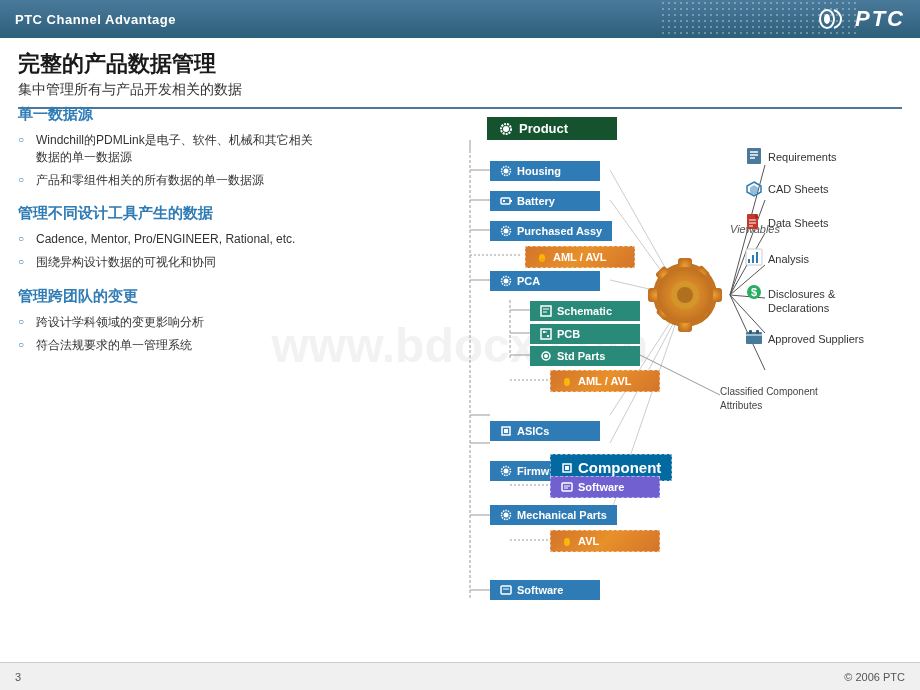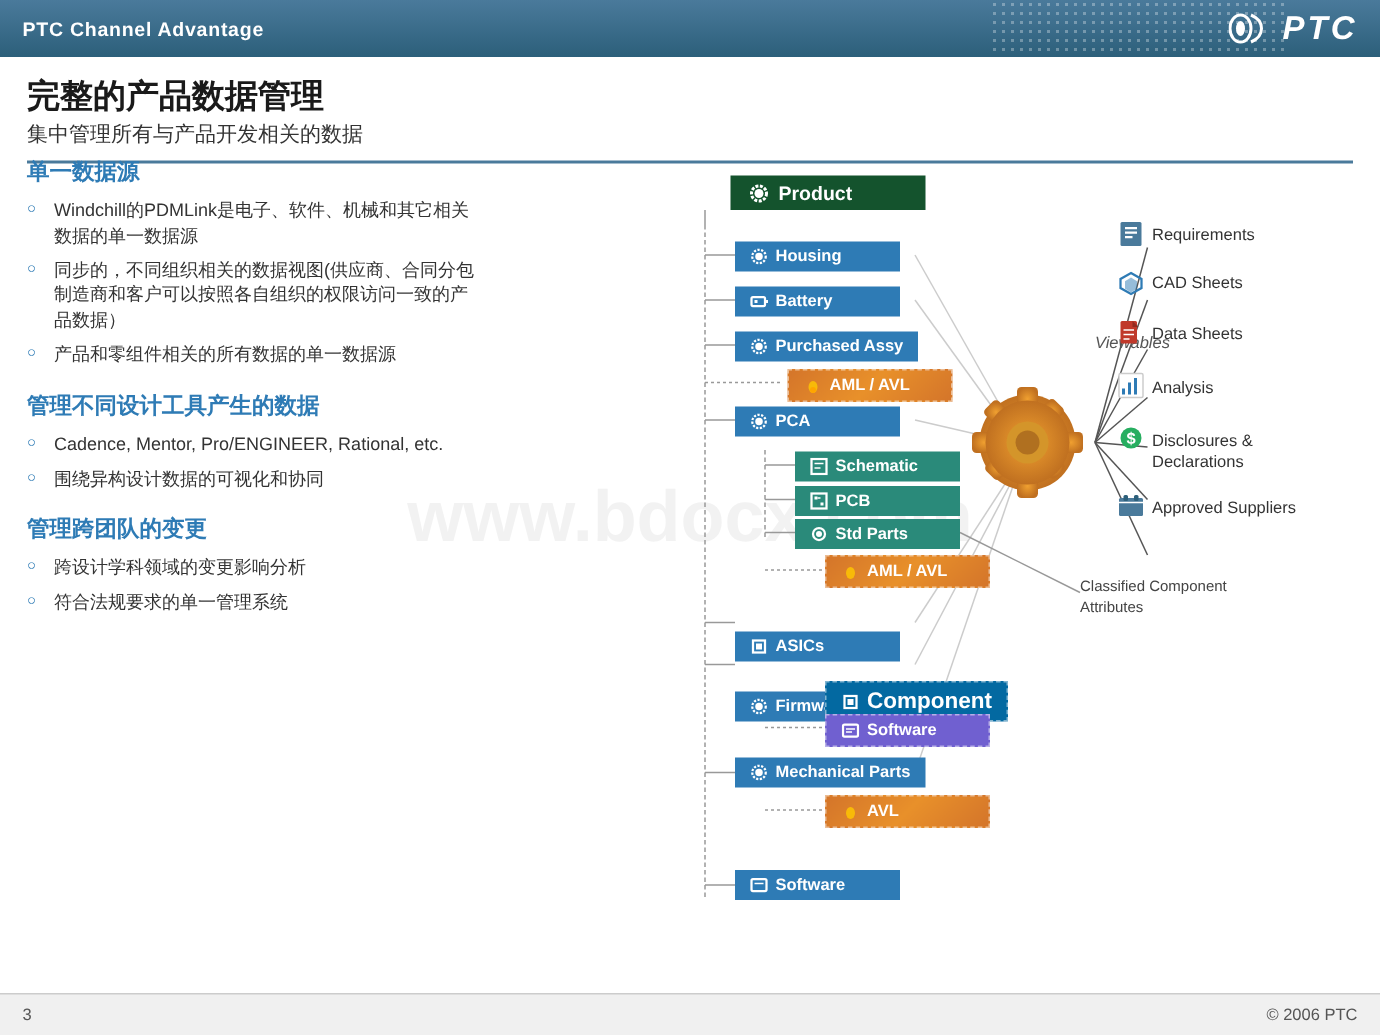--- a/index.html
+++ b/index.html
@@ -238,21 +238,20 @@
 <div class="main">
   <div class="page-title">完整的产品数据管理</div>
   <div class="page-subtitle">集中管理所有与产品开发相关的数据</div>
   <hr class="title-divider">
 </div>
 
 <div class="left-panel">
   <div class="section-heading">单一数据源</div>
   <ul class="bullet-list">
     <li>Windchill的PDMLink是电子、软件、机械和其它相关数据的单一数据源</li>
-    <li>同步的，不同组织相关的数据视图(供应商、合同分包制造商和客户可以按照各自组织的权限访问一致的产品数据）</li>
     <li>产品和零组件相关的所有数据的单一数据源</li>
   </ul>
 
   <div class="section-heading">管理不同设计工具产生的数据</div>
   <ul class="bullet-list">
     <li>Cadence, Mentor, Pro/ENGINEER, Rational, etc.</li>
     <li>围绕异构设计数据的可视化和协同</li>
   </ul>
 
   <div class="section-heading">管理跨团队的变更</div>

